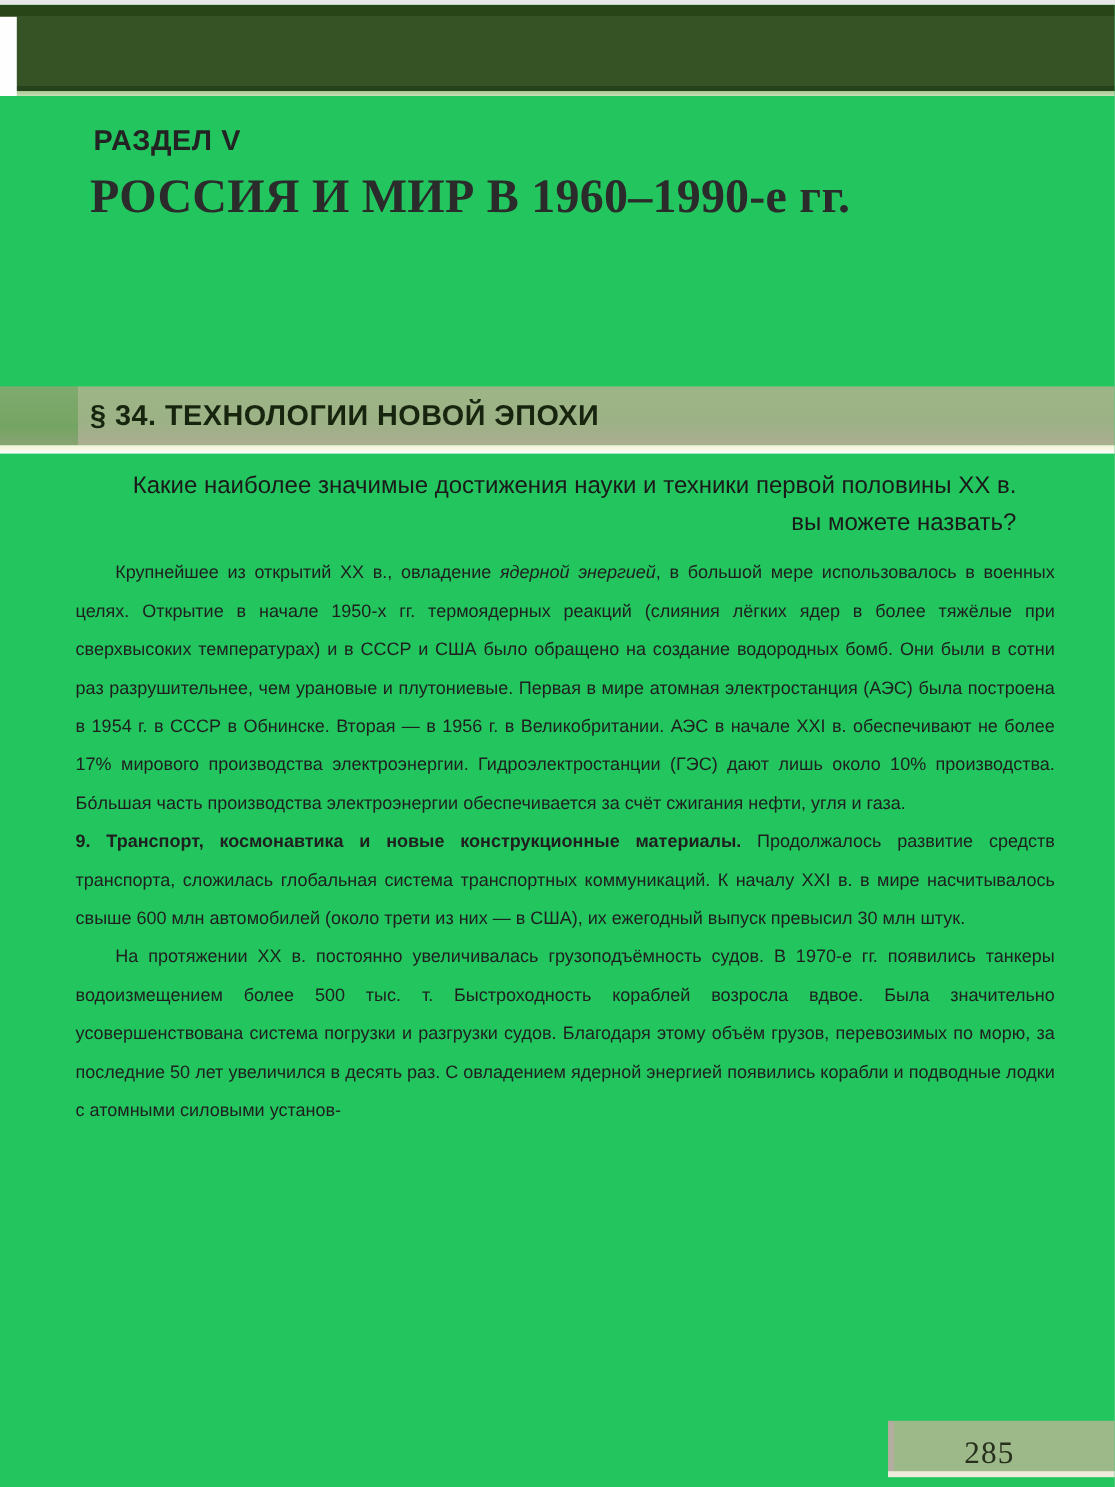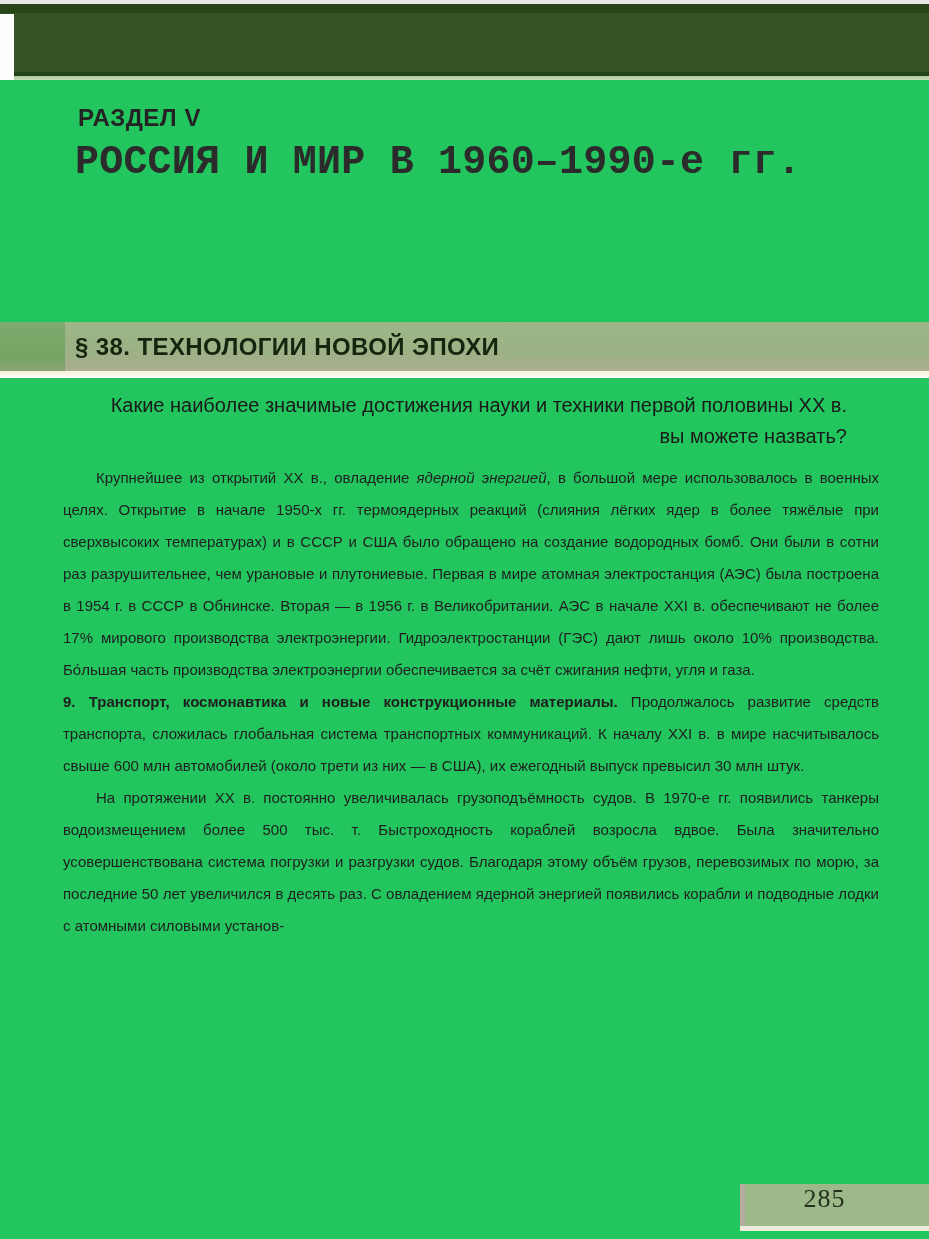--- a/index.html
+++ b/index.html
@@ -25,21 +25,21 @@
 
   
   .kicker{
     position:absolute;left:78px;top:100px;
     font-family:"Liberation Sans", sans-serif;
     font-weight:700;font-size:24px;letter-spacing:0.5px;
     color:#232323;
   }
   .main-title{
     position:absolute;left:75px;top:136px;width:830px;
-    font-family:Liberation Mono, monospace;
+    font-family:Liberation Serif, serif;
     font-weight:700;font-size:40px;letter-spacing:0.2px;
     color:#2b2b2b;
   }
 
   
   .section-banner{
     position:absolute;left:0;top:318px;width:929px;height:49px;
   }
   .banner-left{
     position:absolute;left:0;top:0;width:65px;height:49px;
@@ -82,21 +82,21 @@
   .p-indent{text-indent:33px;}
   .p-section{margin-top:17px;}
   .lead-bold{font-weight:700;}
   .em-italic{font-style:italic;}
 
   
   .page-num-box{
     position:absolute;left:740px;top:1180px;width:189px;height:42px;
     background:linear-gradient(90deg,#b2ad9e 0px,#b2ad9e 5px,#9db889 5px);
     box-shadow:0 5px 0 0 #edebdb;
-    display:flex;align-items:flex-start;justify-content:center;
+    display:flex;align-items:flex-end;justify-content:center;
   }
   .page-num{
     font-family:"Liberation Serif", serif;
     font-size:26px;color:#26301c;letter-spacing:1px;
     transform:translateX(-10px);
   }
 </style>
 </head>
 <body>
 
@@ -105,21 +105,21 @@
   <div class="top-bar">
     <div class="top-bar-notch"></div>
   </div>
 
   <div class="kicker">РАЗДЕЛ V</div>
   <div class="main-title">РОССИЯ И МИР В 1960–1990-е гг.</div>
 
   <div class="section-banner">
     <div class="banner-left"></div>
     <div class="banner-main"></div>
-    <div class="banner-label">§ 38. ТЕХНОЛОГИИ НОВОЙ ЭПОХИ</div>
+    <div class="banner-label">§ 34. ТЕХНОЛОГИИ НОВОЙ ЭПОХИ</div>
     <div class="banner-shadow"></div>
   </div>
 
   <div class="question">Какие наиболее значимые достижения науки и техники первой половины XX в. вы можете назвать?</div>
 
   <div class="body-copy">
     <p class="p-indent"><span>Крупнейшее из открытий XX в., овладение </span><span class="em-italic">ядерной энергией</span><span>, в большой мере использовалось в военных целях. Открытие в начале 1950-х гг. термоядерных реакций (слияния лёгких ядер в более тяжёлые при сверхвысоких температурах) и в СССР и США было обращено на создание водородных бомб. Они были в сотни раз разрушительнее, чем урановые и плутониевые. Первая в мире атомная электростанция (АЭС) была построена в 1954 г. в СССР в Обнинске. Вторая — в 1956 г. в Великобритании. АЭС в начале XXI в. обеспечивают не более 17% мирового производства электроэнергии. Гидроэлектростанции (ГЭС) дают лишь около 10% производства. Бо́льшая часть производства электроэнергии обеспечивается за счёт сжигания нефти, угля и газа.</span></p>
 
     <p class="p-section"><span class="lead-bold">9. Транспорт, космонавтика и новые конструкционные материалы.</span><span> Продолжалось развитие средств транспорта, сложилась глобальная система транспортных коммуникаций. К началу XXI в. в мире насчитывалось свыше 600 млн автомобилей (около трети из них — в США), их ежегодный выпуск превысил 30 млн штук.</span></p>
 

